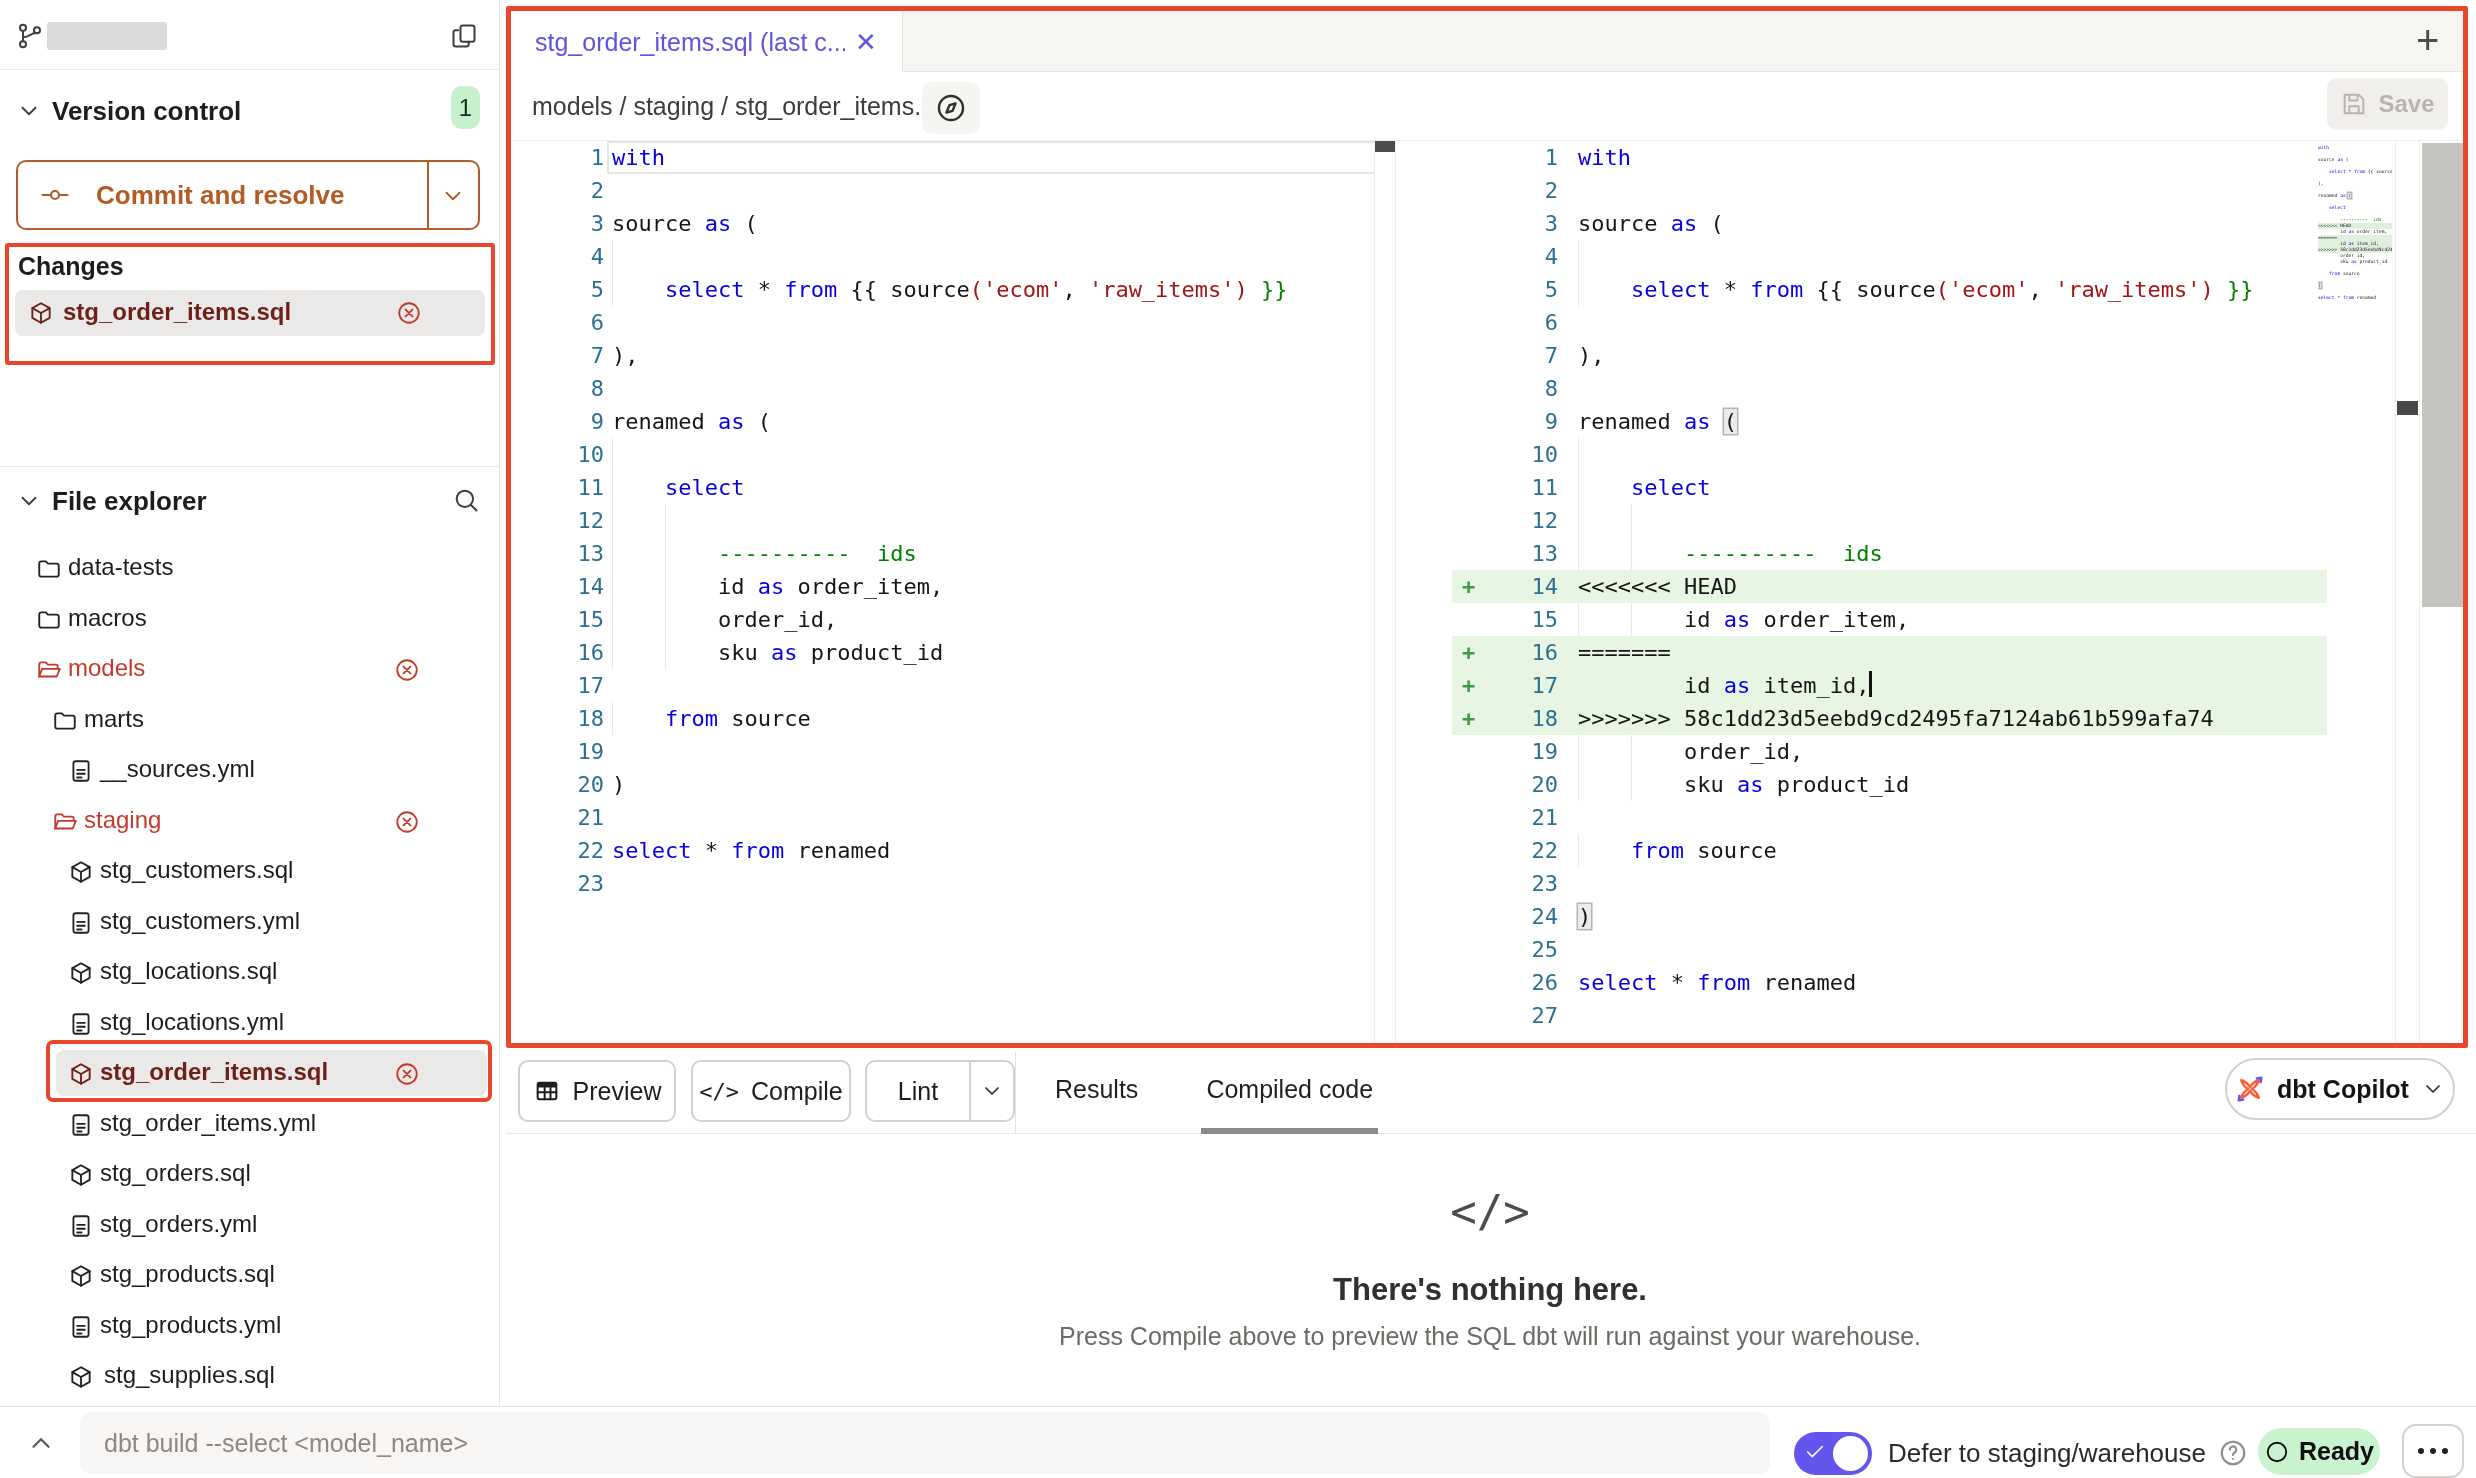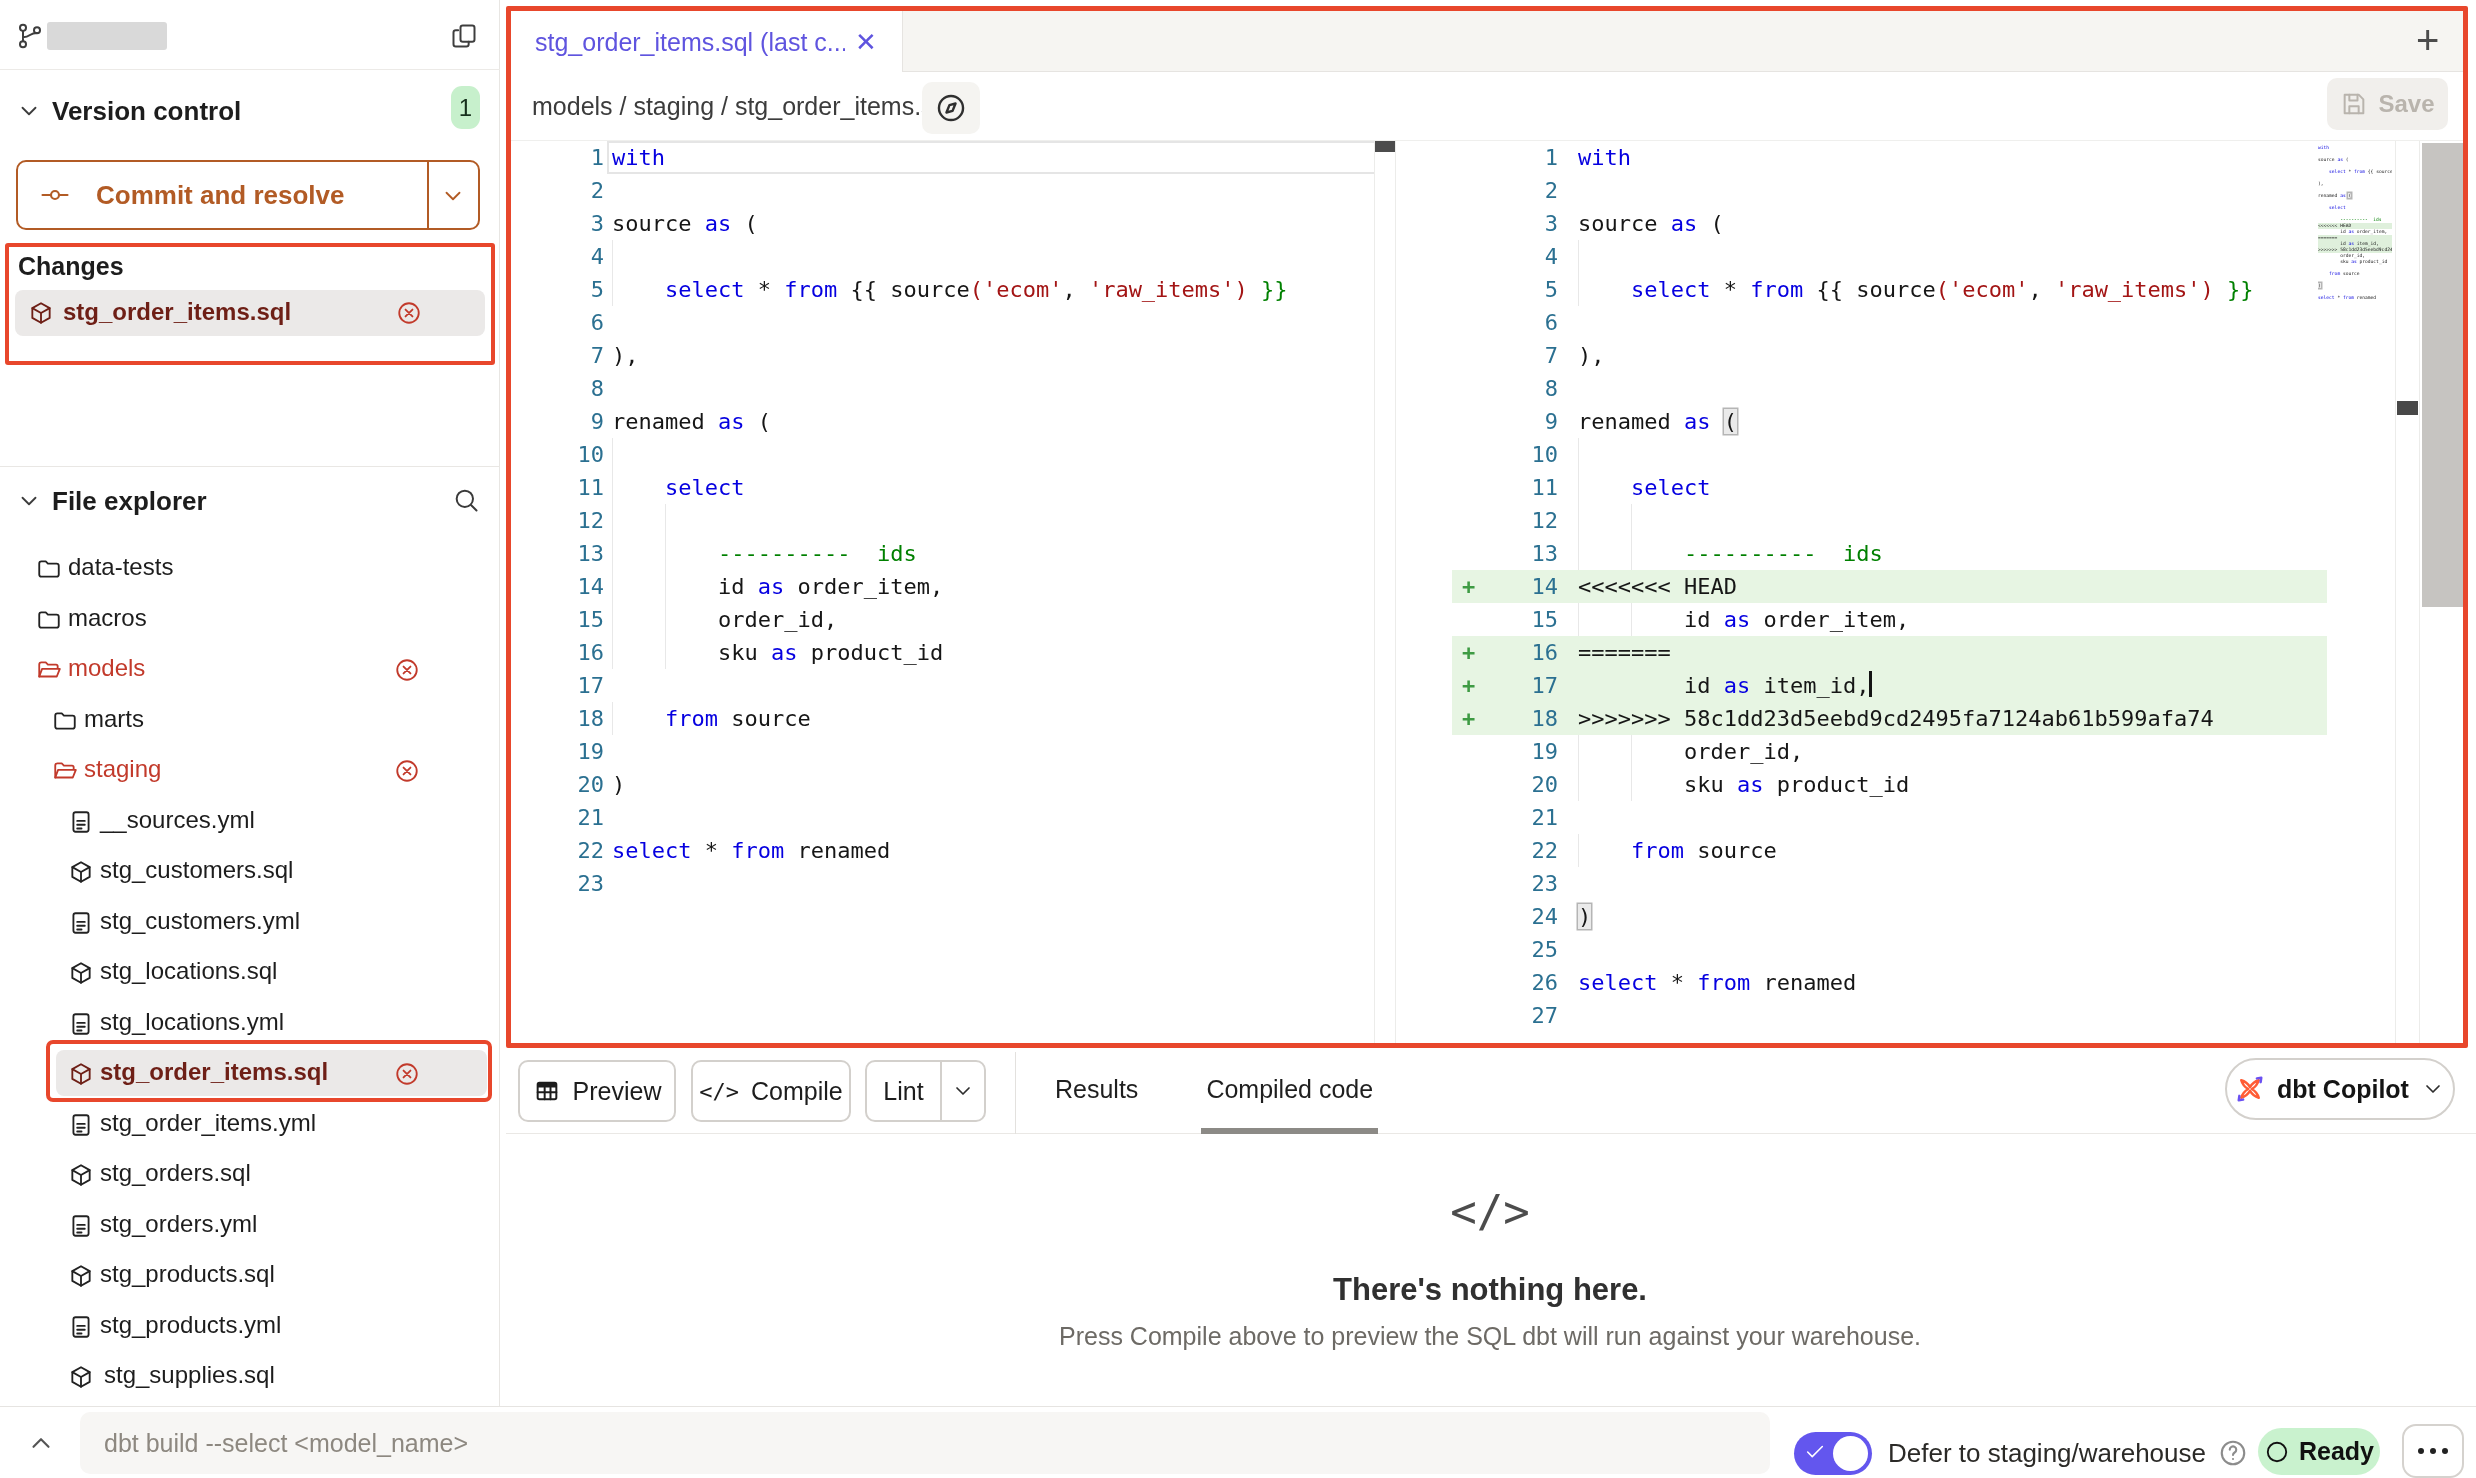--- a/index.html
+++ b/index.html
@@ -86,21 +86,21 @@
   #sb-right-track{left:2395px;top:141px;width:25px;height:902px;border-left:1px solid #ececea;border-right:1px solid #ececea;}
   #sb-right-thumb{left:2397px;top:401px;width:21px;height:14px;background:#484848;}
   #page-scroll-thumb{left:2422px;top:143px;width:41px;height:464px;background:#c6c4c1;}
 
   
   #btm-header-line{left:506px;top:1133px;width:1970px;height:1px;background:#eae8e5;}
   .tool-btn{position:absolute;top:1060px;height:62px;border:2px solid #d3d0cc;border-radius:10px;background:#fff;
             display:flex;align-items:center;justify-content:center;gap:12px;font-size:25px;color:#1d1d1d;}
   #btn-preview{left:518px;width:158px;}
   #btn-compile{left:691px;width:160px;}
-  #lint-split{position:absolute;left:865px;top:1060px;width:121px;height:62px;border:2px solid #d3d0cc;border-radius:10px;
+  #lint-split{position:absolute;left:865px;top:1060px;width:150px;height:62px;border:2px solid #d3d0cc;border-radius:10px;
               background:#fff;display:flex;align-items:center;}
   #lint-split .lbl{flex:1;text-align:center;font-size:25px;}
   #lint-split .sep{width:2px;height:58px;background:#d3d0cc;}
   #lint-split .chev{width:42px;display:flex;justify-content:center;color:#2d2d2d;}
   #panel-divider{left:1015px;top:1052px;width:1px;height:82px;background:#e3e1de;}
   #result-tabs{left:1050px;top:1050px;height:84px;display:flex;gap:58px;align-items:stretch;}
   .rtab{display:flex;align-items:center;font-size:25px;color:#1f1f1f;padding:0 5px;border-bottom:6px solid transparent;}
   .rtab.active{border-bottom-color:#8c8a86;text-align:center;}
   #copilot-btn{left:2225px;top:1058px;width:230px;height:62px;border:2px solid #d3d0cc;border-radius:32px;background:#fff;
                display:flex;align-items:center;justify-content:center;gap:12px;font-size:25px;font-weight:600;color:#141414;}
@@ -239,43 +239,43 @@
           </span>
         </div>
         <div class="frow">
           <span class="fic" style="left: 52px; color: rgb(34, 34, 34);">
             <svg width="26" height="26" viewBox="0 0 24 24" class="ic">
               <path d="M3 7a2 2 0 0 1 2-2h4l2 2h8a2 2 0 0 1 2 2v8a2 2 0 0 1-2 2H5a2 2 0 0 1-2-2z"></path>
             </svg>
           </span>
           <span class="flb" style="left: 84px;">marts</span>
         </div>
+        <div class="frow">
+          <span class="fic" style="left: 68px; color: rgb(34, 34, 34);">
+            <svg width="26" height="26" viewBox="0 0 24 24" class="ic">
+              <rect x="5" y="3" width="14" height="18" rx="2"></rect>
+              <path d="M8.5 11h7M8.5 14.5h7M8.5 18h4"></path>
+            </svg>
+          </span>
+          <span class="flb" style="left: 100px;">__sources.yml</span>
+        </div>
         <div class="frow chg">
           <span class="fic" style="left: 52px; color: rgb(194, 58, 43);">
             <svg width="26" height="26" viewBox="0 0 24 24" class="ic">
               <path d="M3 18V7a2 2 0 0 1 2-2h4l2 2h7.5A1.5 1.5 0 0 1 20 8.5V10"></path>
               <path d="M3 18l2.6-7h16.4l-2.8 7z"></path>
             </svg>
           </span>
           <span class="flb" style="left: 84px;">staging</span>
           <span class="fxc">
             <svg width="26" height="26" viewBox="0 0 24 24" class="ic">
               <circle cx="12" cy="12" r="9"></circle>
               <path d="M8.8 8.8l6.4 6.4M15.2 8.8l-6.4 6.4"></path>
             </svg>
           </span>
-        </div>
-        <div class="frow">
-          <span class="fic" style="left: 68px; color: rgb(34, 34, 34);">
-            <svg width="26" height="26" viewBox="0 0 24 24" class="ic">
-              <rect x="5" y="3" width="14" height="18" rx="2"></rect>
-              <path d="M8.5 11h7M8.5 14.5h7M8.5 18h4"></path>
-            </svg>
-          </span>
-          <span class="flb" style="left: 100px;">__sources.yml</span>
         </div>
         <div class="frow">
           <span class="fic" style="left: 68px; color: rgb(34, 34, 34);">
             <svg width="26" height="26" viewBox="0 0 24 24" class="ic">
               <path d="M12 3l8 4.5v9L12 21l-8-4.5v-9z"></path>
               <path d="M4 7.5l8 4.5 8-4.5M12 12v9"></path>
             </svg>
           </span>
           <span class="flb" style="left: 100px;">stg_customers.sql</span>
         </div>

